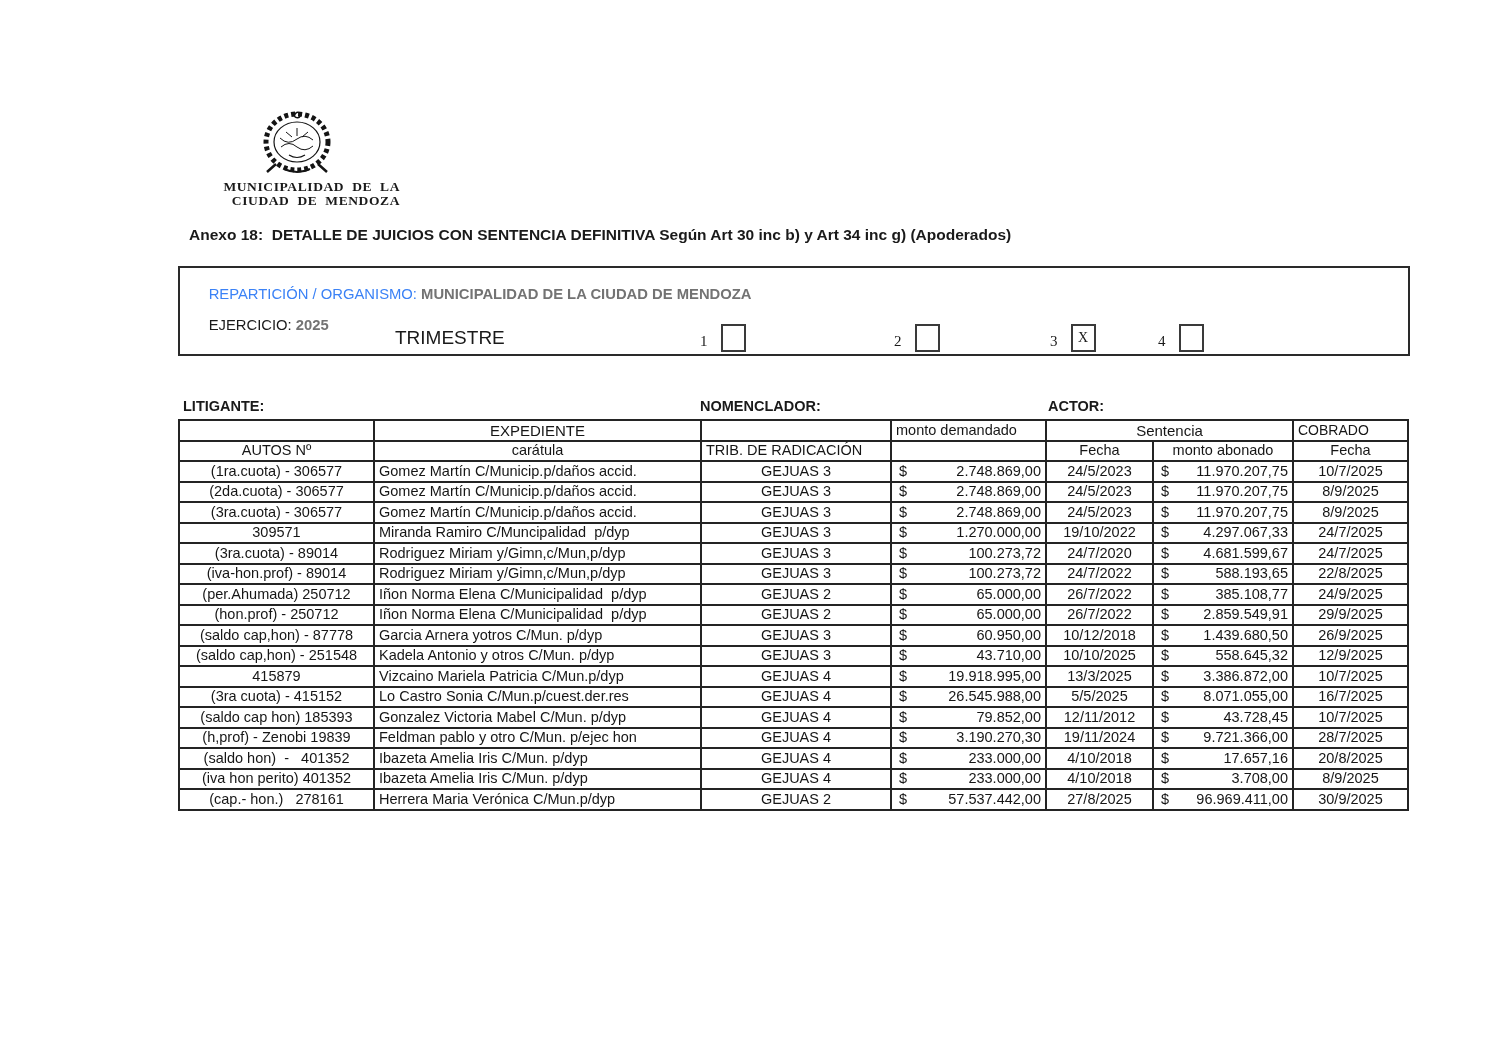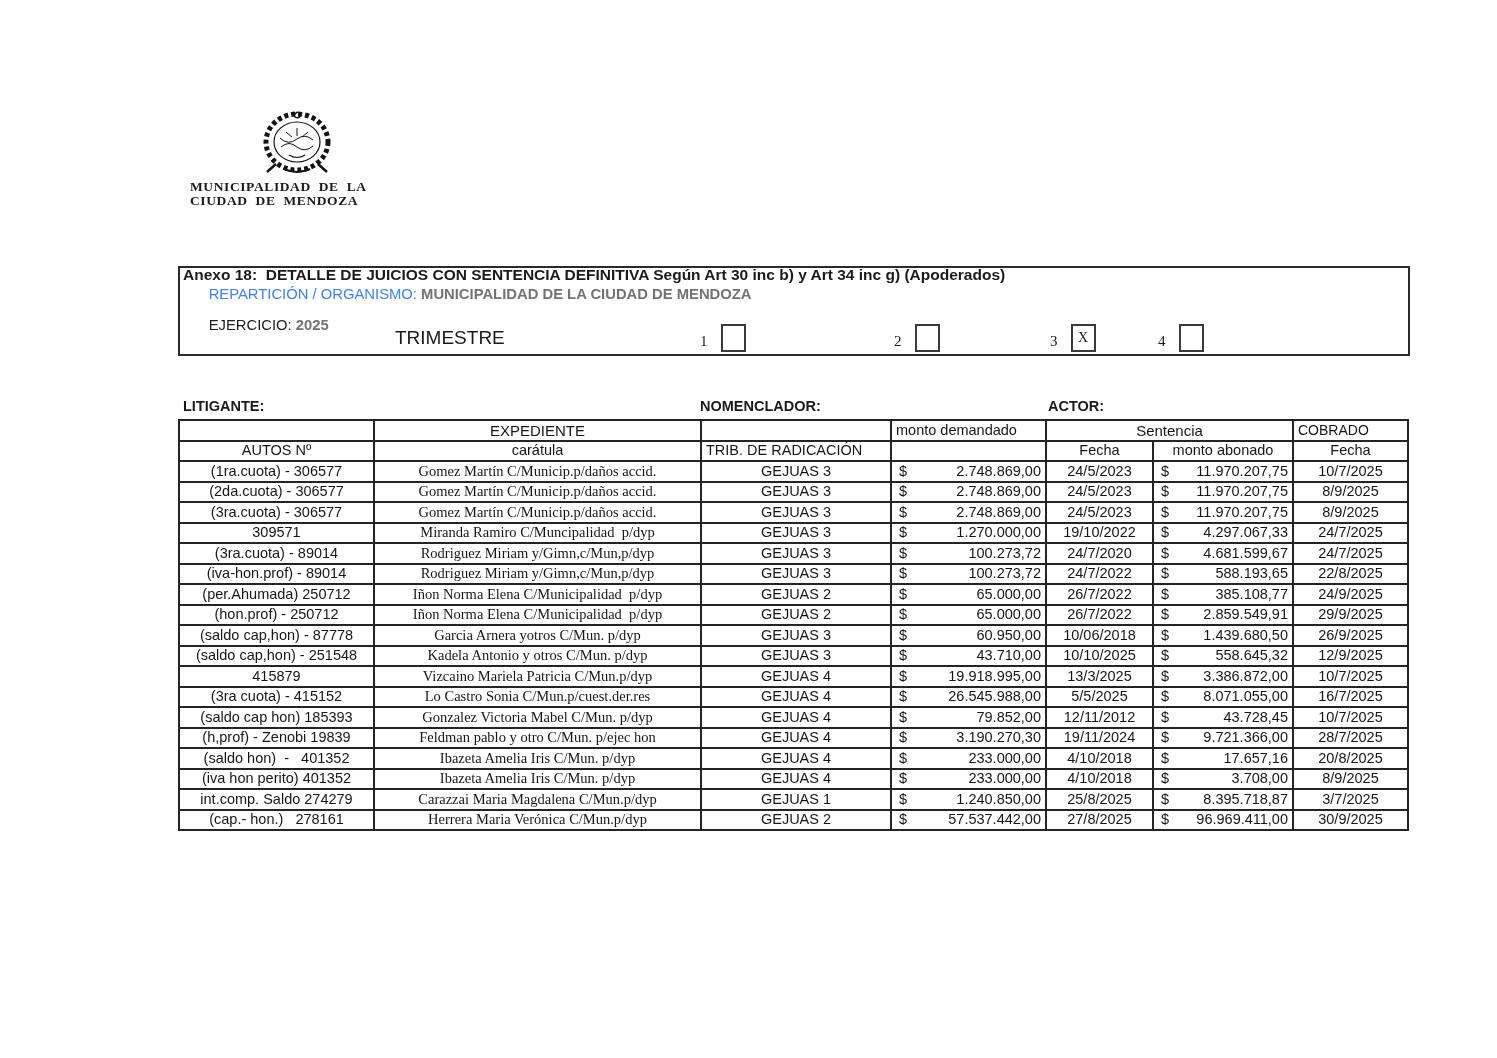--- a/index.html
+++ b/index.html
@@ -1,44 +1,44 @@
 <!DOCTYPE html>
 <html><head>
 <meta charset="utf-8">
 <style>
   html,body{margin:0;padding:0;background:#fff;}
   .page{position:relative;width:1497px;height:1058px;background:#ffffff;overflow:hidden;
         font-family:"Liberation Sans",sans-serif;color:#1a1a1a;}
   
   .crest{position:absolute;left:256px;top:106px;}
-  .logo-text{position:absolute;left:190px;top:180px;width:210px;text-align:left;
+  .logo-text{position:absolute;left:190px;top:180px;width:210px;text-align:right;
              font-family:"Liberation Serif",serif;font-weight:bold;font-size:13.5px;
              line-height:13.5px;letter-spacing:0.6px;white-space:pre;}
   
-  .doc-title{position:absolute;left:183px;top:226px;font-size:15.5px;font-weight:bold;white-space:pre;margin-top:40px;}
+  .doc-title{position:absolute;left:189px;top:226px;font-size:15.5px;font-weight:bold;white-space:pre;}
   
   .form-box{position:absolute;left:178px;top:266px;width:1228px;height:86px;border:2px solid #2a2a2a;}
   .form-line1{position:absolute;left:4px;top:2px;font-size:14.8px;white-space:pre;}
   .lbl-gray{color:#3b82f6;}
   .val-bold{font-weight:bold;color:#737373;}
   .ejercicio{position:absolute;left:4px;bottom:5px;font-size:14.8px;white-space:pre;}
   .trimestre{position:absolute;left:215px;bottom:5px;font-size:19px;}
   .cb-group{position:absolute;bottom:2px;display:flex;align-items:flex-end;gap:13px;}
   .cb-num{font-family:"Liberation Serif",serif;font-size:15px;line-height:22px;}
   .cb-box{display:flex;align-items:center;justify-content:center;width:21px;height:24px;
           border:2px solid #3a3a3a;font-family:"Liberation Serif",serif;font-size:14px;background:#fff;}
   
   .sec-label{position:absolute;top:398px;font-size:14.5px;font-weight:bold;}
   
   table.juicios{position:absolute;left:178px;top:419px;width:1229px;border-collapse:collapse;
                 table-layout:fixed;font-size:14.5px;color:#161616;border-radius:17px;}
   table.juicios td{border:2px solid #242424;height:18.5px;padding:0 4px;overflow:hidden;
                    vertical-align:middle;line-height:17px;}
   td.c{text-align:center;}
-  td.l{text-align:center;font-family:Liberation Serif, serif;}
+  td.l{text-align:left;}
   td.pre{white-space:pre;}
   td.money{text-align:right;padding-right:7px;}
   td.money .cur{float:left;padding-left:3px;}
   .hdr1{font-size:15px;}
   .hdr-cobrado{font-size:14px;text-align:left;}
   .hdr-md{text-align:left;}
   .hdr-trib{text-align:left;padding-left:5px;}
 </style>
 </head>
 <body>
@@ -201,21 +201,21 @@
       <td class="c">26/7/2022</td>
       <td class="money"><span class="cur">$</span><span>2.859.549,91</span></td>
       <td class="c">29/9/2025</td>
     </tr>
 
     <tr>
       <td class="c pre">(saldo cap,hon) - 87778</td>
       <td class="l pre">Garcia Arnera yotros C/Mun. p/dyp</td>
       <td class="c">GEJUAS 3</td>
       <td class="money"><span class="cur">$</span><span>60.950,00</span></td>
-      <td class="c">10/06/2018</td>
+      <td class="c">10/12/2018</td>
       <td class="money"><span class="cur">$</span><span>1.439.680,50</span></td>
       <td class="c">26/9/2025</td>
     </tr>
 
     <tr>
       <td class="c pre">(saldo cap,hon) - 251548</td>
       <td class="l pre">Kadela Antonio y otros C/Mun. p/dyp</td>
       <td class="c">GEJUAS 3</td>
       <td class="money"><span class="cur">$</span><span>43.710,00</span></td>
       <td class="c">10/10/2025</td>
@@ -276,29 +276,20 @@
     <tr>
       <td class="c pre">(iva hon perito) 401352</td>
       <td class="l pre">Ibazeta Amelia Iris C/Mun. p/dyp</td>
       <td class="c">GEJUAS 4</td>
       <td class="money"><span class="cur">$</span><span>233.000,00</span></td>
       <td class="c">4/10/2018</td>
       <td class="money"><span class="cur">$</span><span>3.708,00</span></td>
       <td class="c">8/9/2025</td>
     </tr>
 
-    <tr>
-      <td class="c pre">int.comp. Saldo 274279</td>
-      <td class="l pre">Carazzai Maria Magdalena C/Mun.p/dyp</td>
-      <td class="c">GEJUAS 1</td>
-      <td class="money"><span class="cur">$</span><span>1.240.850,00</span></td>
-      <td class="c">25/8/2025</td>
-      <td class="money"><span class="cur">$</span><span>8.395.718,87</span></td>
-      <td class="c">3/7/2025</td>
-    </tr>
 
     <tr>
       <td class="c pre">(cap.- hon.)   278161</td>
       <td class="l pre">Herrera Maria Verónica C/Mun.p/dyp</td>
       <td class="c">GEJUAS 2</td>
       <td class="money"><span class="cur">$</span><span>57.537.442,00</span></td>
       <td class="c">27/8/2025</td>
       <td class="money"><span class="cur">$</span><span>96.969.411,00</span></td>
       <td class="c">30/9/2025</td>
     </tr>

